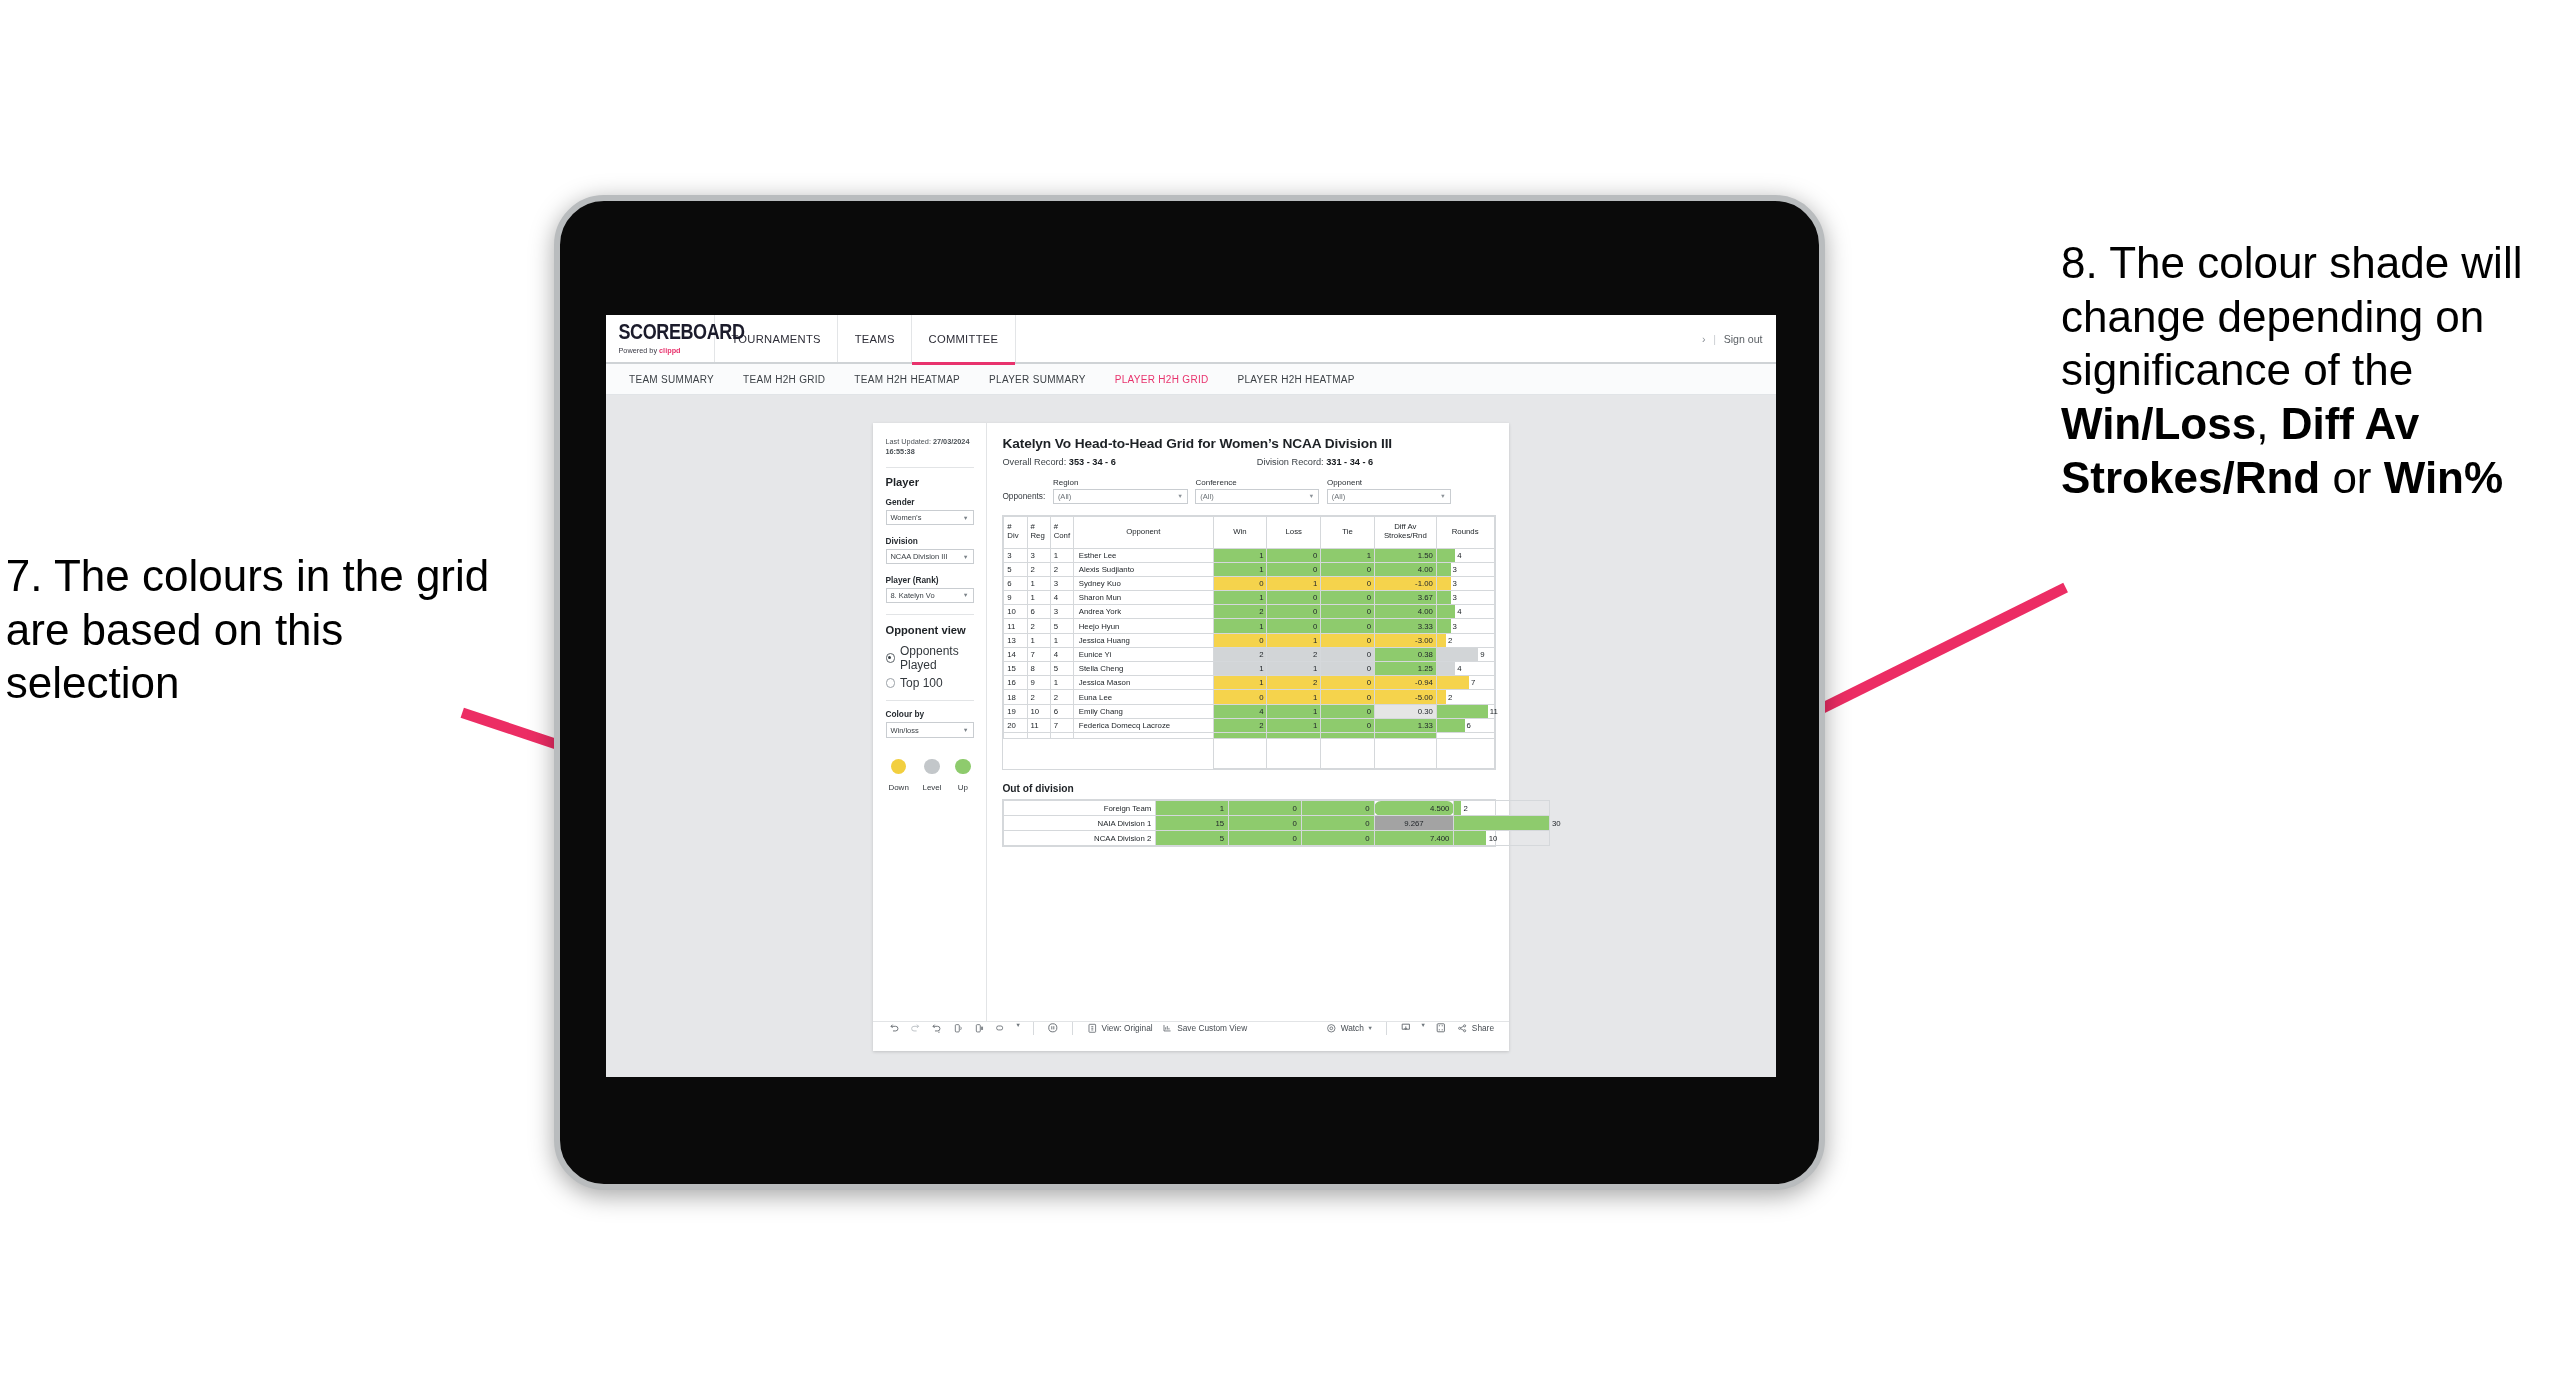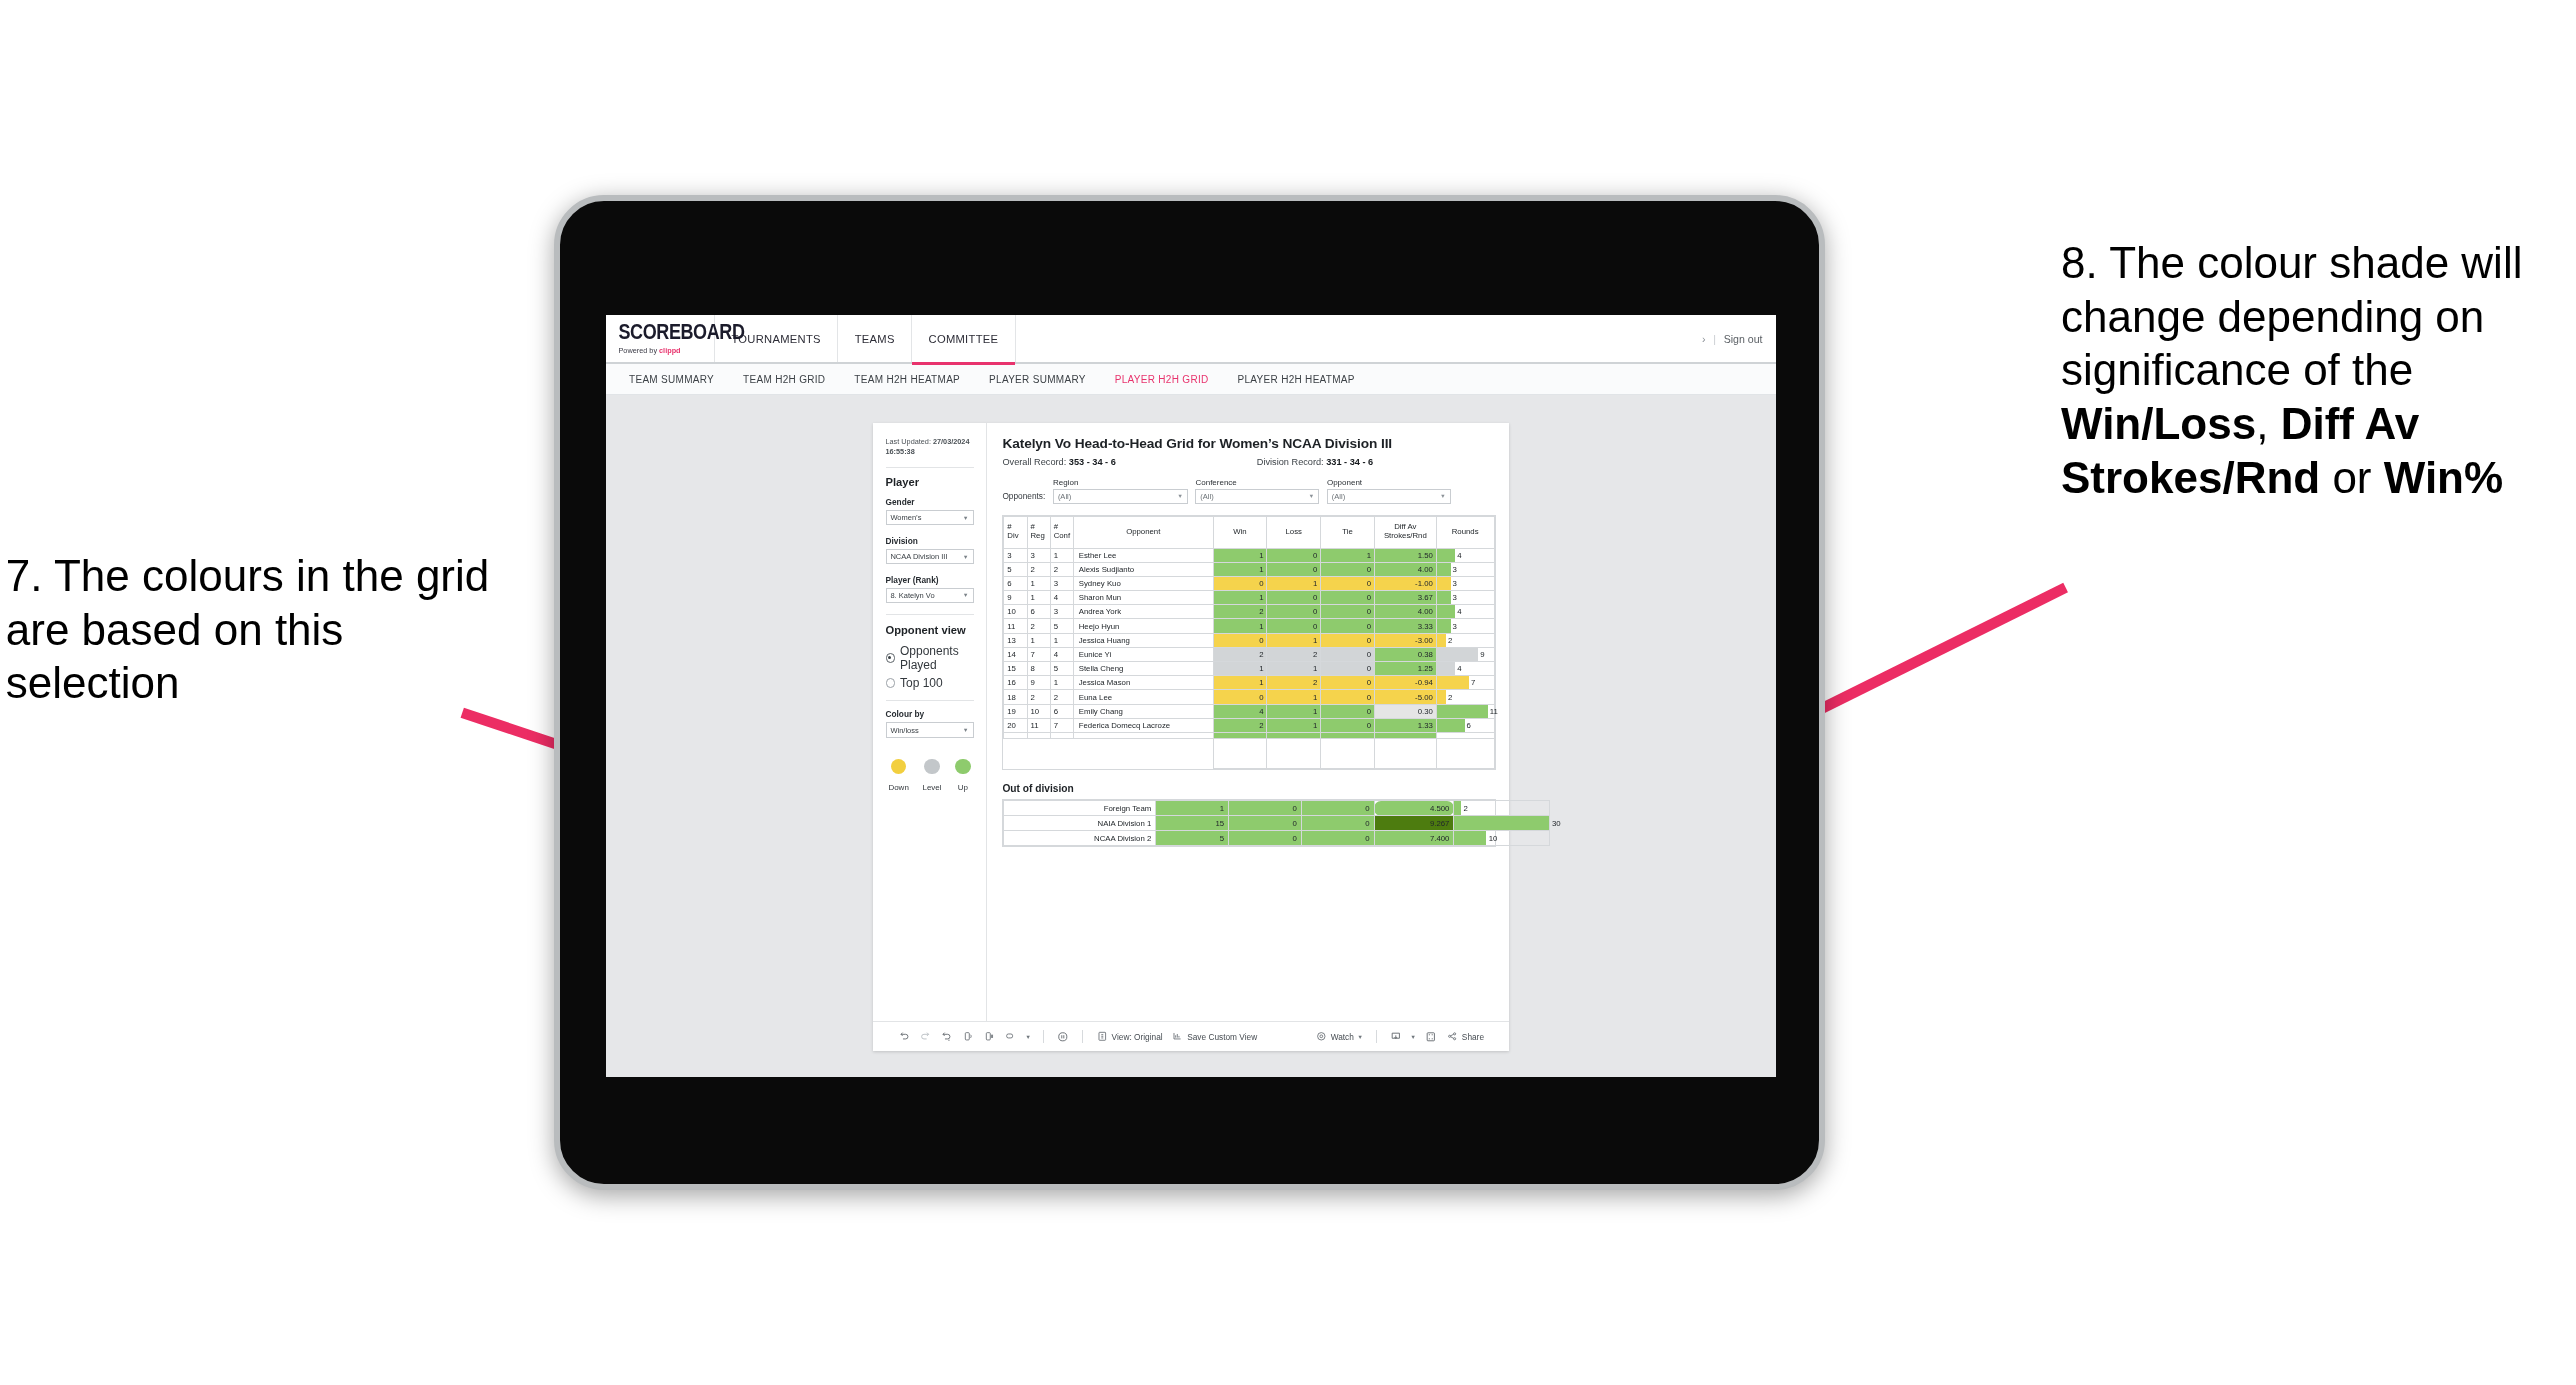--- a/index.html
+++ b/index.html
@@ -122,22 +122,22 @@
   .pad-row td{height:27px;background:#fff;border-top:none;}
   .pad-row td.noedge{border-left:none;border-right:none;border-bottom:none;}
 
   
   #ood-title{font-size:10.2px;font-weight:bold;color:#1d2125;margin-top:13.5px;}
   #oodwrap{margin-top:4.8px;border:1px solid #d5d8db;}
   #ood td{border:1px solid #d5d8db;padding:1px 3.9px;height:12px;font-size:7.8px;}
   .ood-name{text-align:right;}
 
   
-  #toolbar{height:29px;border-top:1px solid #e2e4e6;display:flex;align-items:center;
-           padding:0 25px;gap:8.7px;font-size:8.3px;color:#464c52;flex:none;}
+  #toolbar{height:29px;border-top:1px solid #e2e4e6;display:flex;align-items:flex-start;
+           padding:0 15px;gap:8.7px;font-size:8.3px;color:#464c52;flex:none;}
   .tb-ico{width:12.5px;height:12.5px;display:flex;align-items:center;justify-content:center;
           cursor:pointer;}
   .tb-ico svg{display:block;}
   .tb-item{display:flex;align-items:center;gap:3.4px;cursor:pointer;}
   .tb-sep{width:1px;height:12.5px;background:#d7dadd;margin:0 3.9px;}
   .tb-spacer{flex:1;}
   .caret{font-size:5.8px;color:#70777d;}
 </style>
 </head>
 <body>
@@ -530,21 +530,21 @@
                       <td class="bar-cell" style="width: 87px;">
                         <span class="bar" style="width: 6.66667%; background: rgb(142, 203, 109);"></span>
                         <span class="bar-txt" style="left: calc(6.66667% + 2.9px);">2</span>
                       </td>
                     </tr>
                     <tr>
                       <td class="ood-name" style="width: 143px;">NAIA Division 1</td>
                       <td class="c-val" style="width: 64px; background: rgb(142, 203, 109);">15</td>
                       <td class="c-val" style="width: 64px; background: rgb(142, 203, 109);">0</td>
                       <td class="c-val" style="width: 64px; background: rgb(142, 203, 109);">0</td>
-                      <td class="c-val" style="width: 71px; background: #4d7c0f;">9.267</td>
+                      <td class="c-val" style="width: 71px; background: #a3a3a3; text-align: center;">9.267</td>
                       <td class="bar-cell" style="width: 87px;">
                         <span class="bar" style="width: 100%; background: rgb(142, 203, 109);"></span>
                         <span class="bar-txt" style="left: calc(100% + 2.9px);">30</span>
                       </td>
                     </tr>
                     <tr>
                       <td class="ood-name" style="width: 143px;">NCAA Division 2</td>
                       <td class="c-val" style="width: 64px; background: rgb(142, 203, 109);">5</td>
                       <td class="c-val" style="width: 64px; background: rgb(142, 203, 109);">0</td>
                       <td class="c-val" style="width: 64px; background: rgb(142, 203, 109);">0</td>

